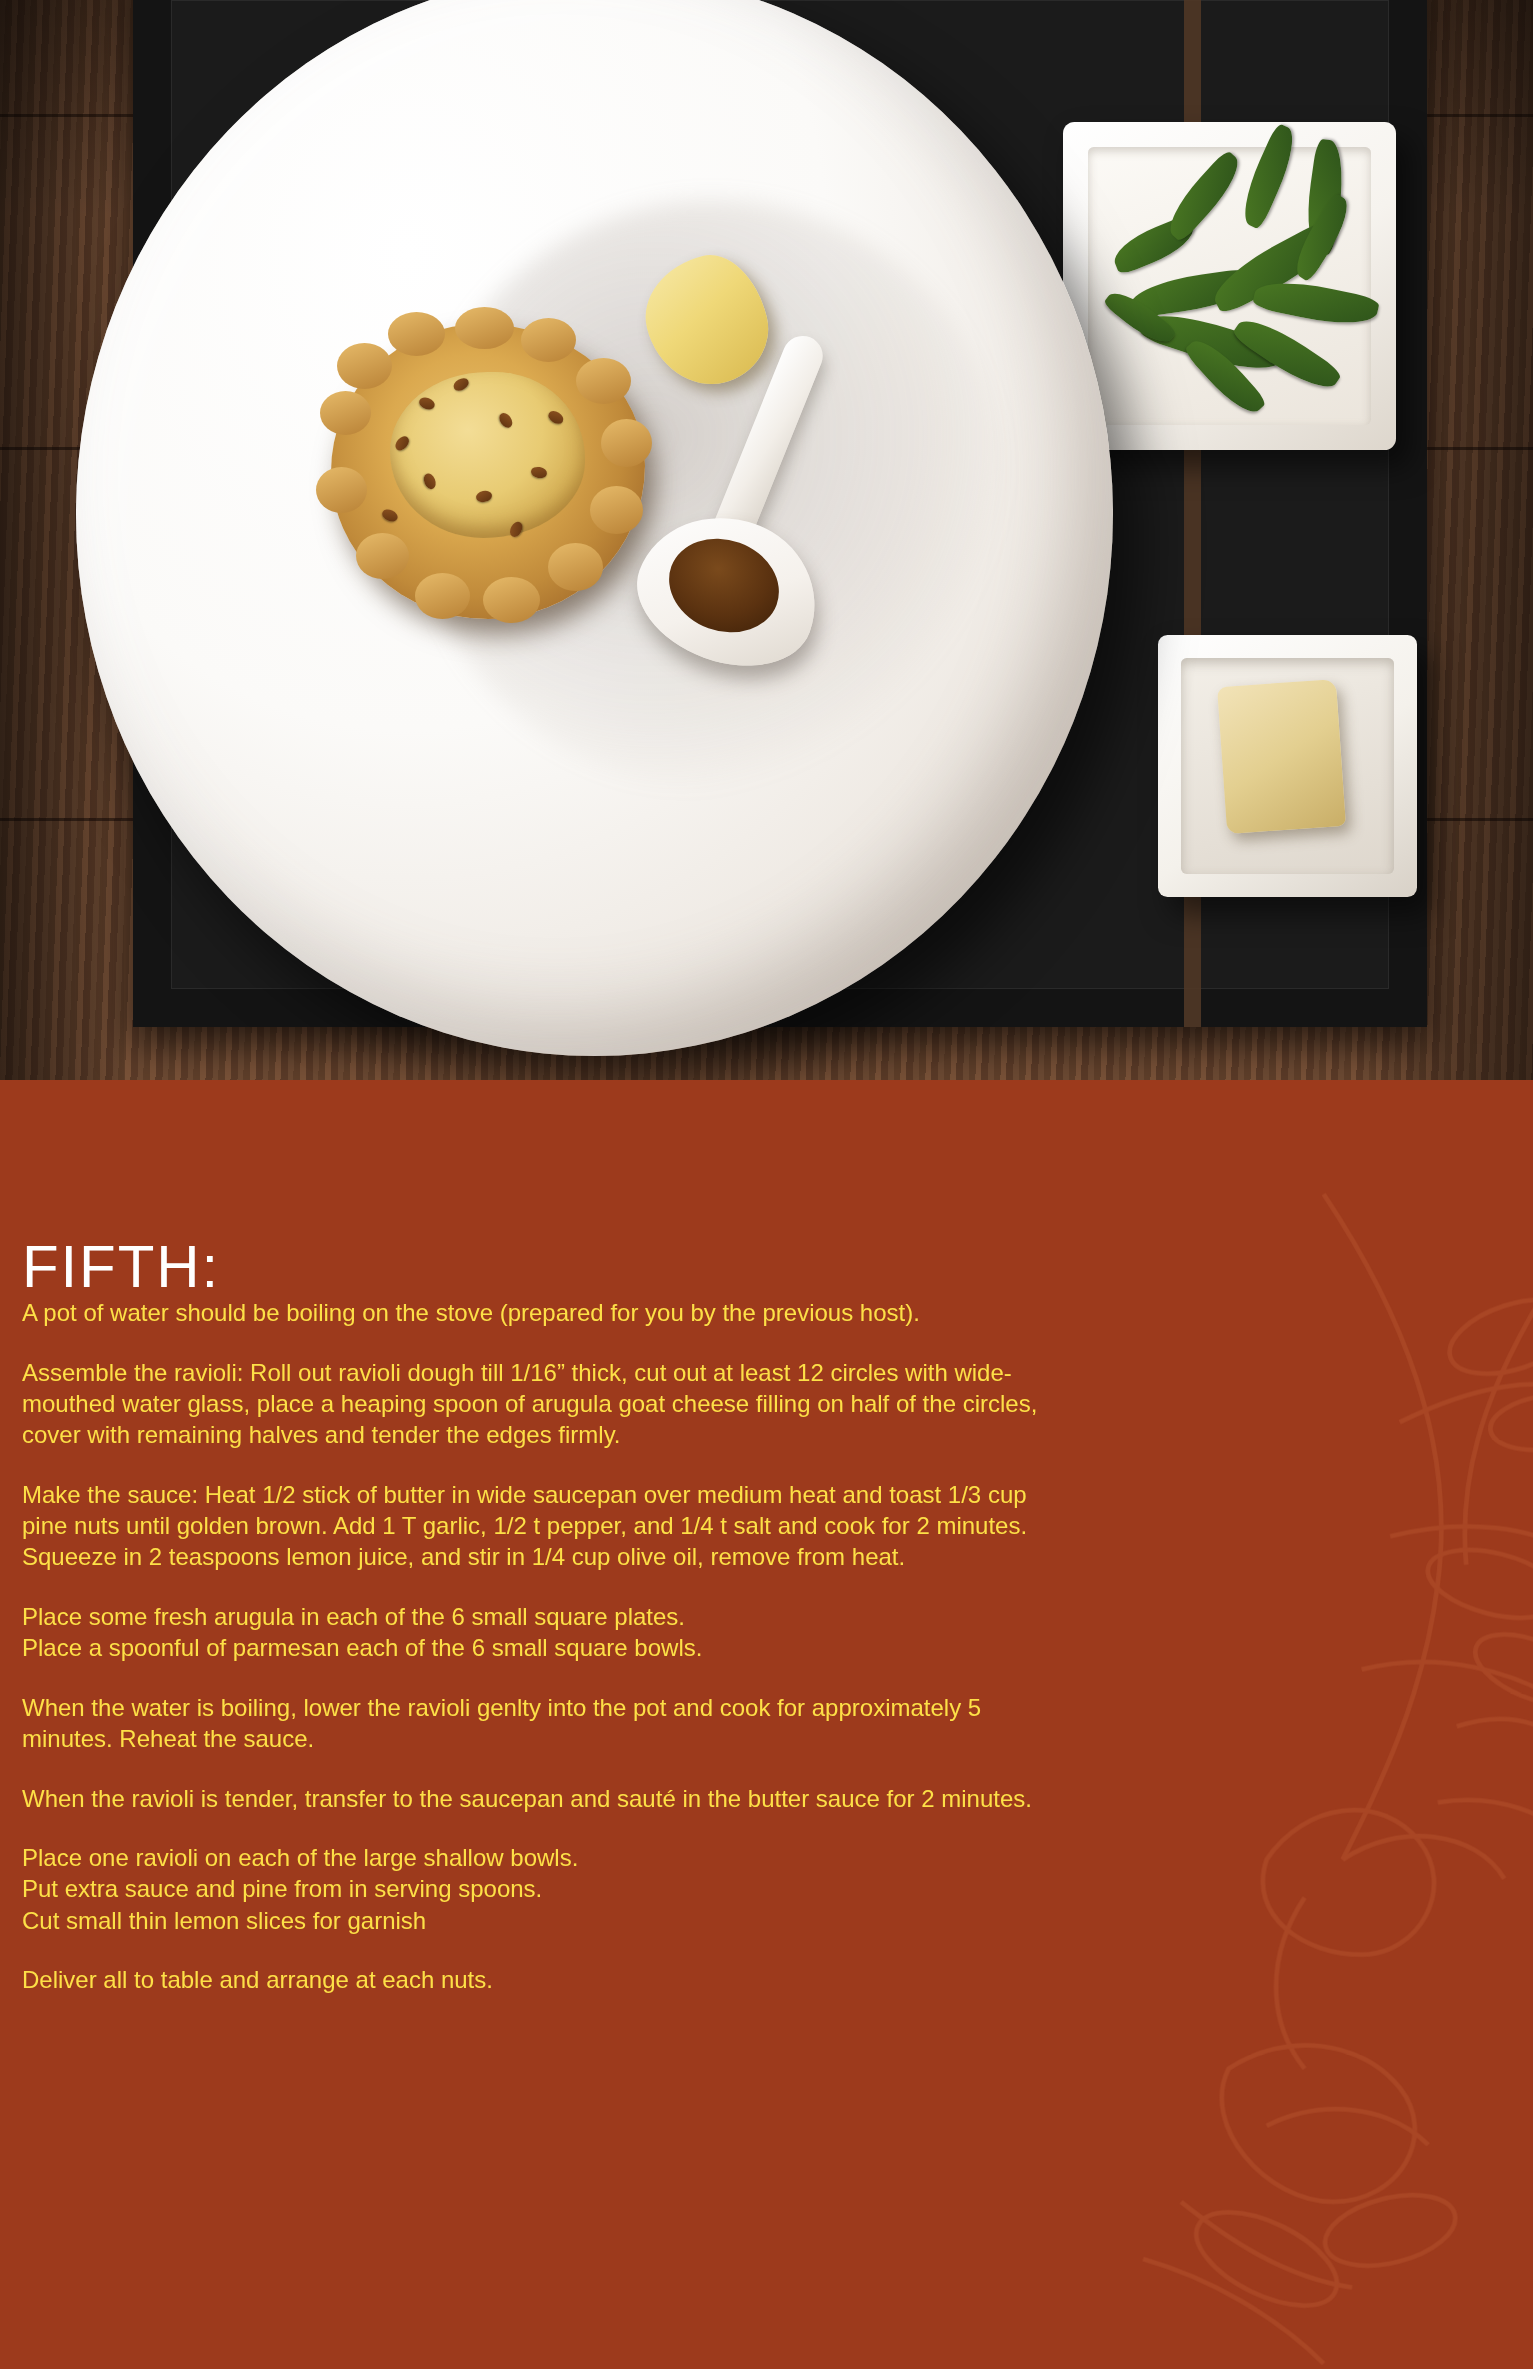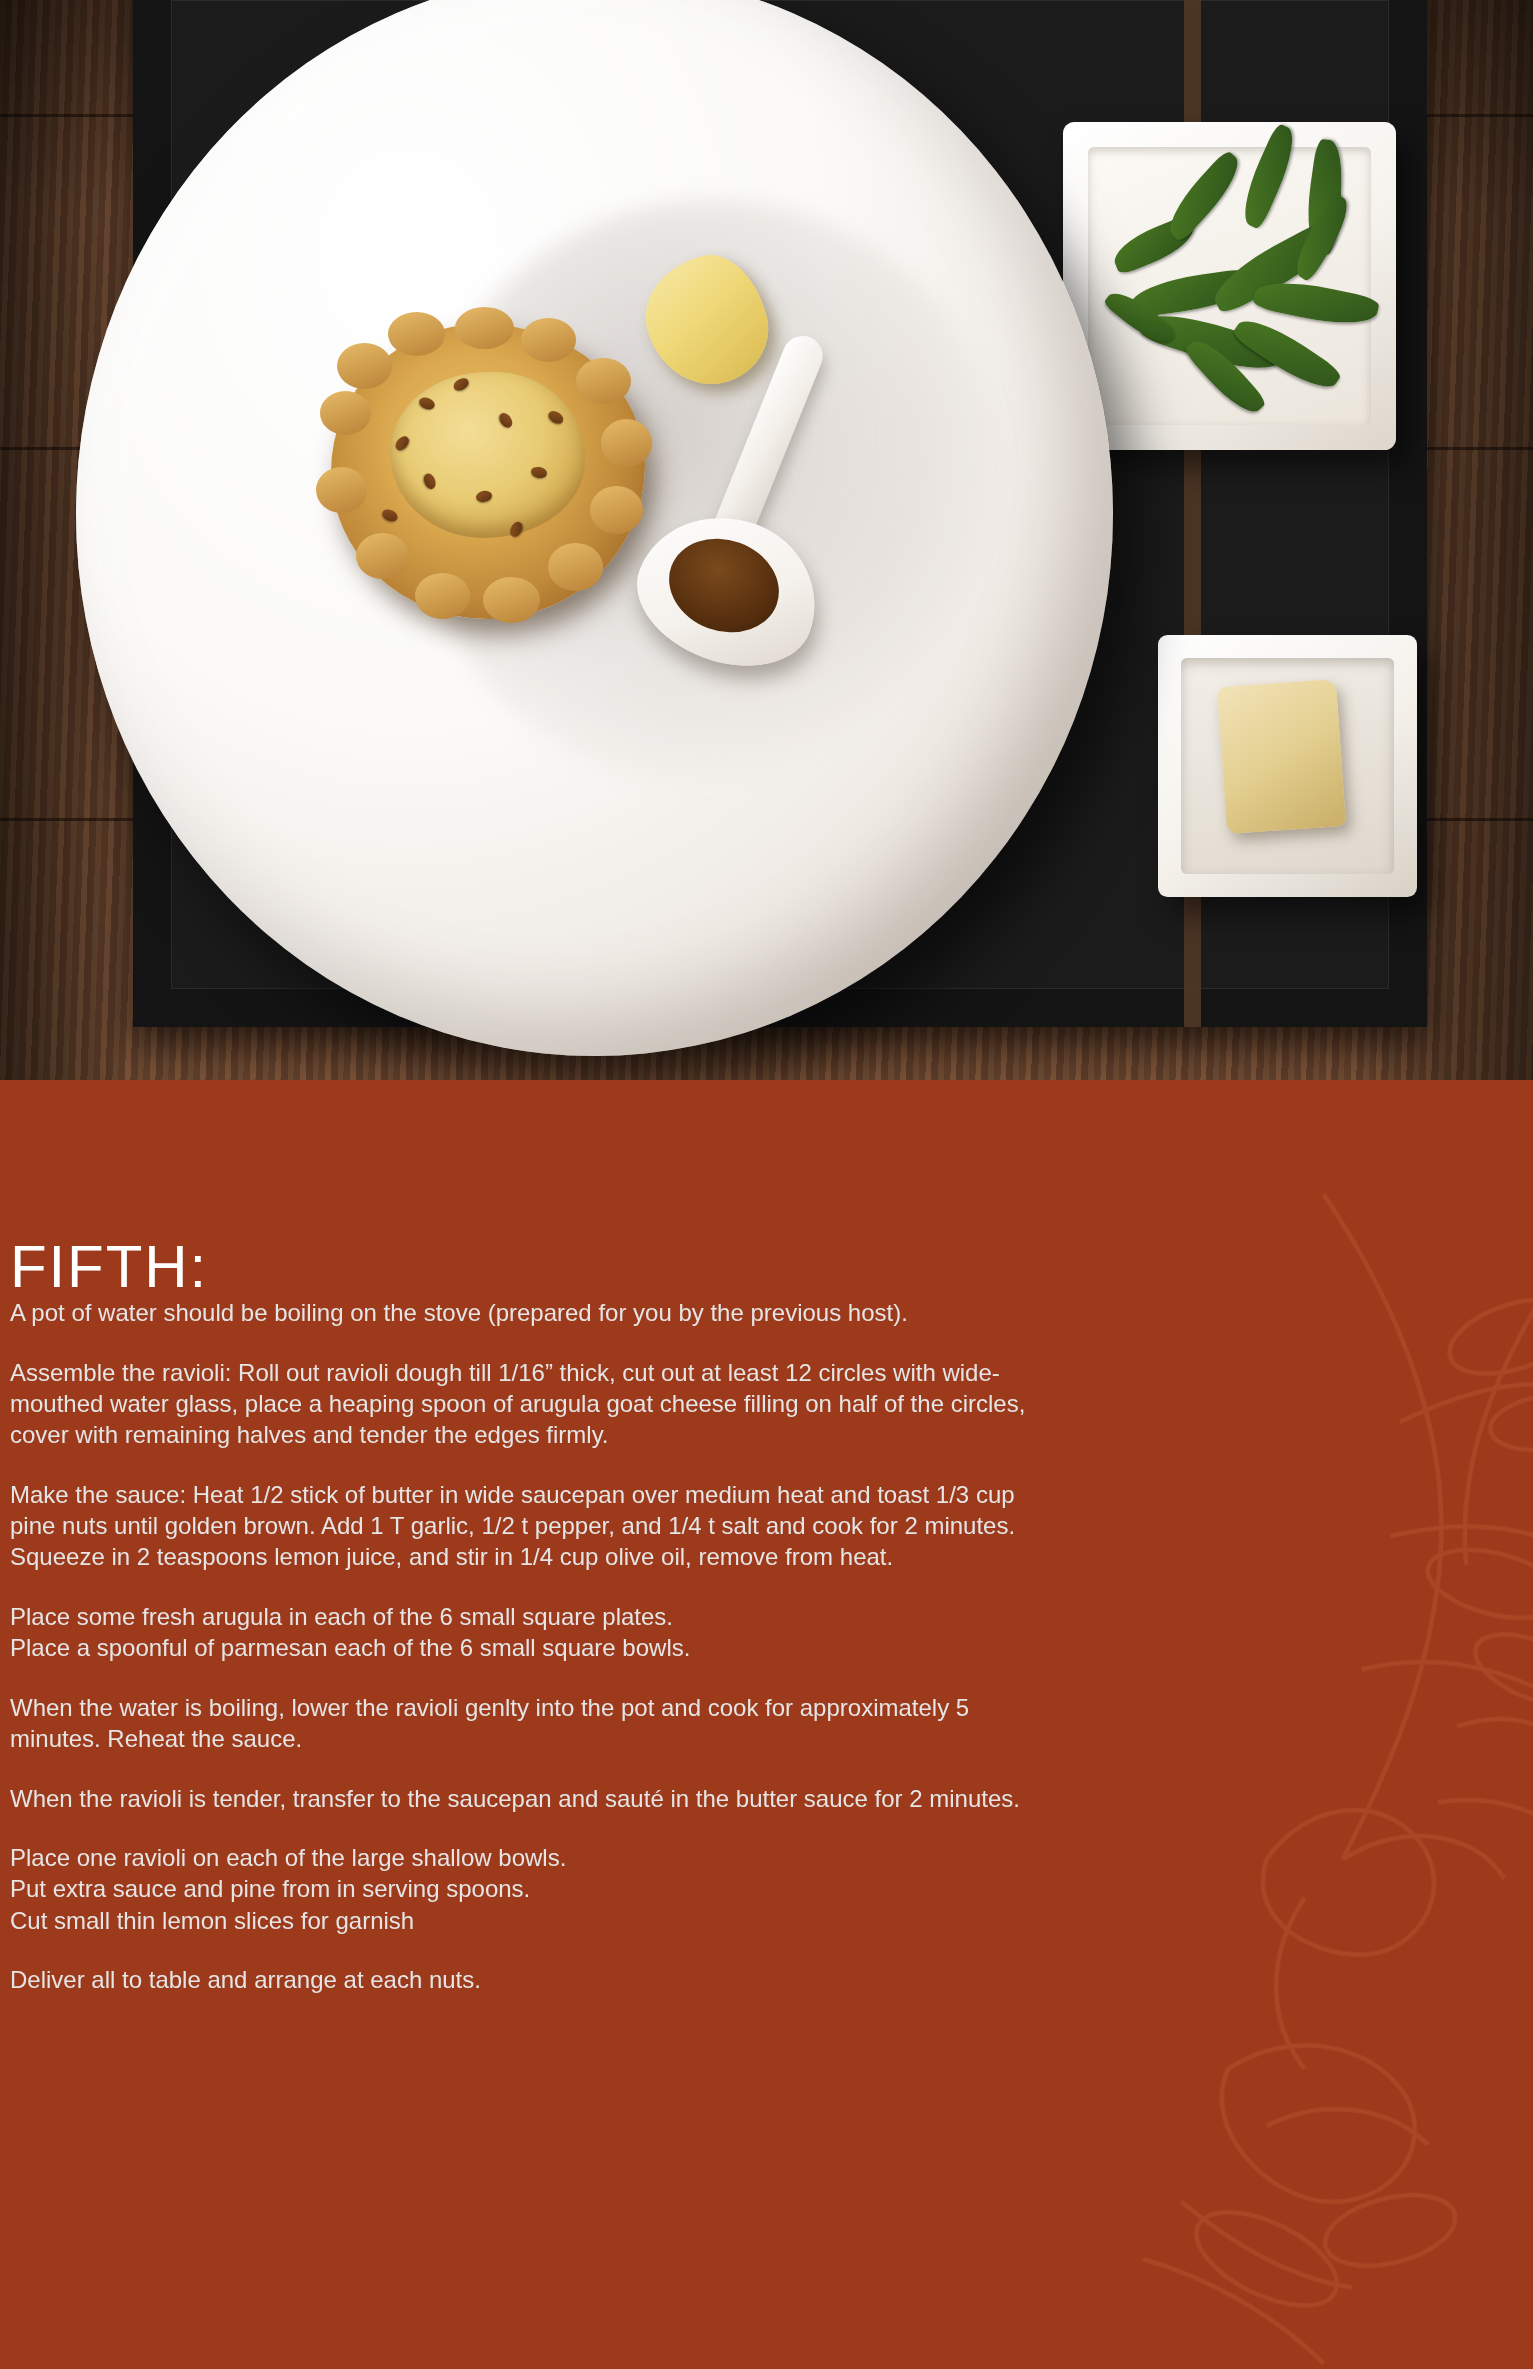--- a/index.html
+++ b/index.html
@@ -288,21 +288,21 @@
     right: -57px;
     top: 57px;
     width: 856px;
     height: 1236px;
     opacity: 0.30;
     pointer-events: none;
   }
 
   .text-inner {
     position: absolute;
-    left: 10px;
+    left: 22px;
     top: 0;
     width: 1484px;
   }
 
   .heading {
     color: #ffffff;
     font-size: 60px;
     font-weight: 300;
     letter-spacing: 1.9px;
     margin: 157px 0 0 0;
@@ -313,21 +313,21 @@
     color: #ffffff;
     font-family: "DejaVu Serif", serif;
     font-style: italic;
     font-size: 48px;
     letter-spacing: 5.7px;
     margin: 52px 0 19px 0;
     line-height: 1;
     white-space: nowrap;
   }
   .para {
-    color: #e5e5e5;
+    color: #fde047;
     font-size: 24px;
     line-height: 1.30;
     margin: 0 0 28.5px 0;
     max-width: 1351px;
     font-weight: 400;
   }
   .para .line { display: block; }
 </style>
 </head>
 <body>

